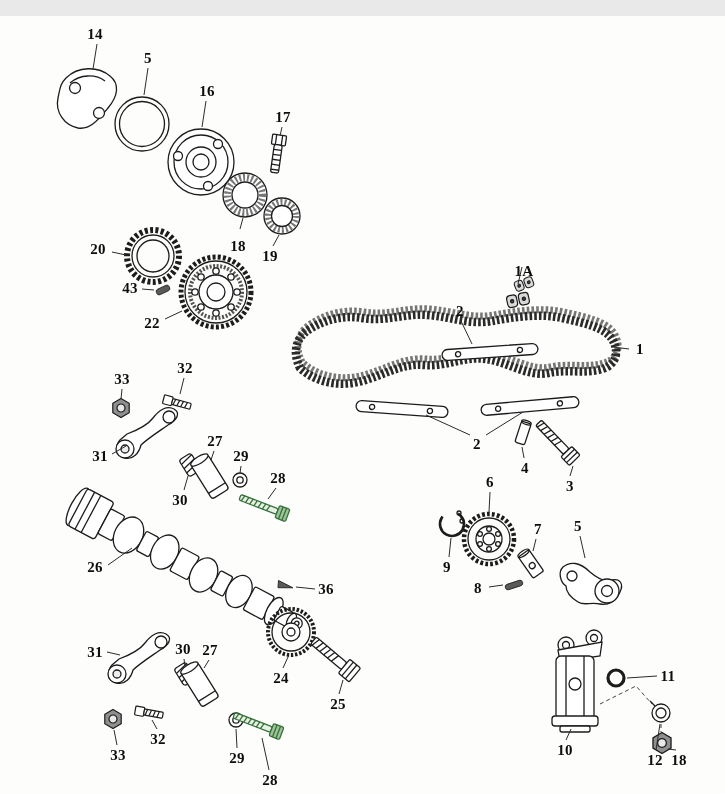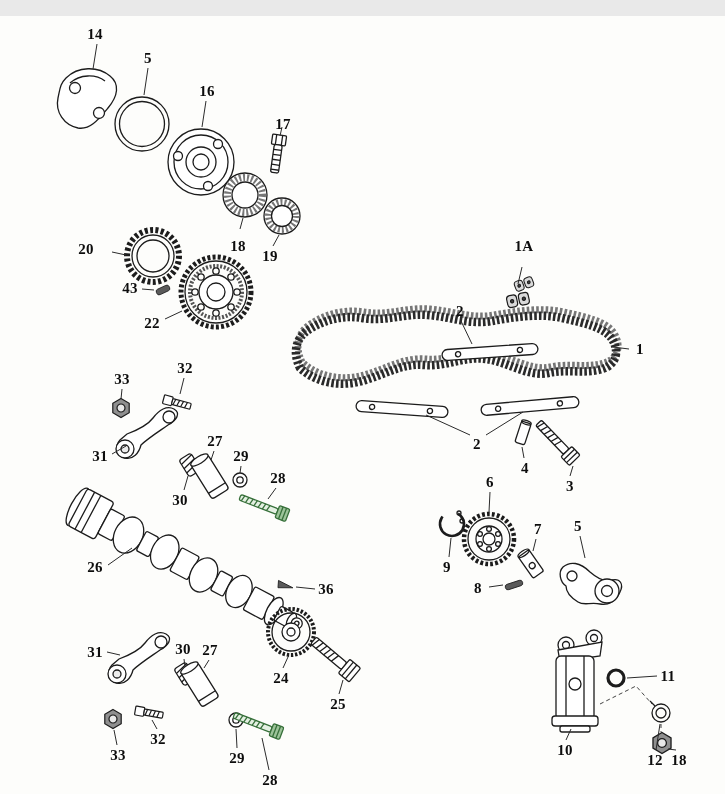--- a/index.html
+++ b/index.html
@@ -377,27 +377,27 @@
         <line x1="657" y1="660" x2="627" y2="662"></line>
         <line x1="656" y1="734" x2="660" y2="708"></line>
         <line x1="676" y1="734" x2="668" y2="733"></line>
       </g>
 </svg>
 
 <div id="callout-layer" style="position:absolute;left:0;top:0;width:100%;height:100%;">
       <span class="callout" style="left: 95px; top: 18px;">14</span>
       <span class="callout" style="left: 148px; top: 42px;">5</span>
       <span class="callout" style="left: 207px; top: 75px; text-align: center;">16</span>
-      <span class="callout" style="left: 283px; top: 108px;">17</span>
-      <span class="callout" style="left: 86px; top: 233px;">20</span>
+      <span class="callout" style="left: 283px; top: 101px;">17</span>
+      <span class="callout" style="left: 98px; top: 233px;">20</span>
       <span class="callout" style="left: 238px; top: 230px;">18</span>
       <span class="callout" style="left: 270px; top: 240px;">19</span>
       <span class="callout" style="left: 130px; top: 272px;">43</span>
       <span class="callout" style="left: 152px; top: 307px;">22</span>
-      <span class="callout" style="left: 524px; top: 230px;">1A</span>
+      <span class="callout" style="left: 524px; top: 255px;">1A</span>
       <span class="callout" style="left: 460px; top: 295px;">2</span>
       <span class="callout" style="left: 640px; top: 333px;">1</span>
       <span class="callout" style="left: 477px; top: 428px;">2</span>
       <span class="callout" style="left: 122px; top: 363px;">33</span>
       <span class="callout" style="left: 185px; top: 352px;">32</span>
       <span class="callout" style="left: 100px; top: 440px;">31</span>
       <span class="callout" style="left: 215px; top: 425px;">27</span>
       <span class="callout" style="left: 241px; top: 440px;">29</span>
       <span class="callout" style="left: 278px; top: 462px;">28</span>
       <span class="callout" style="left: 180px; top: 484px;">30</span>

